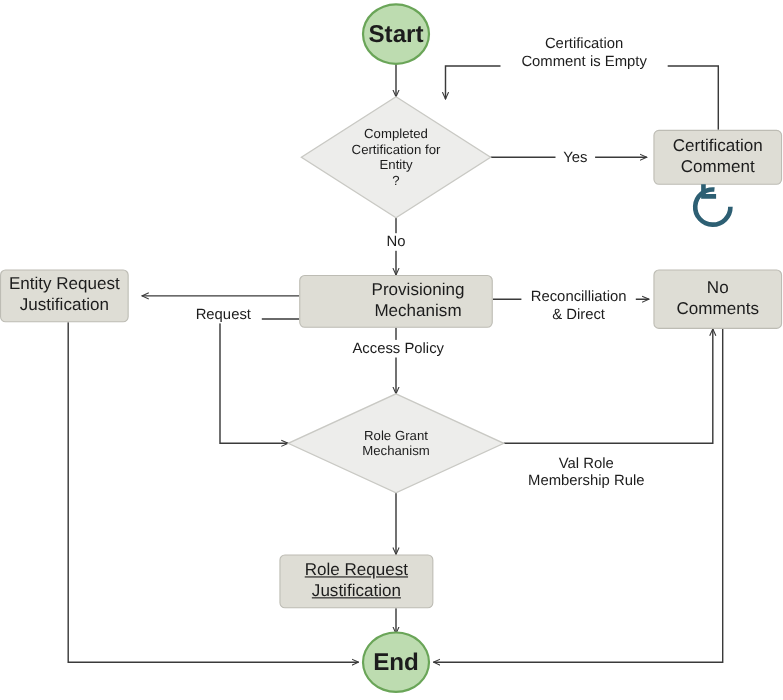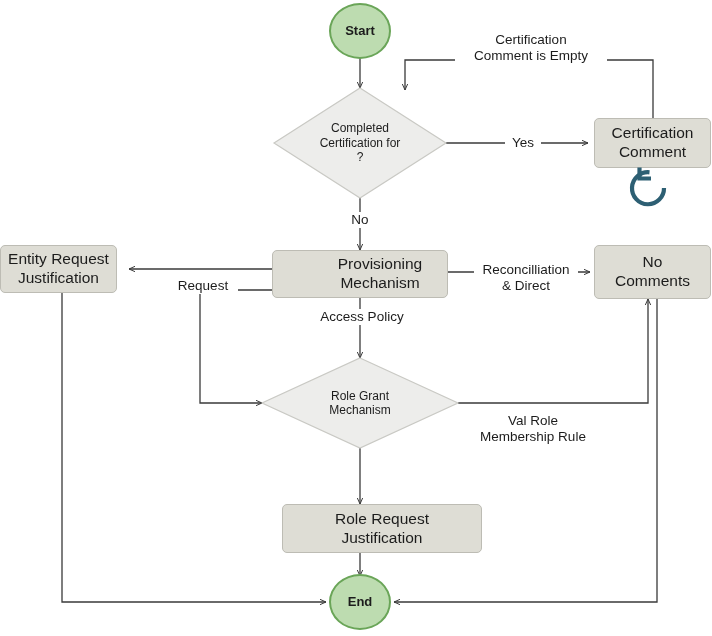--- a/index.html
+++ b/index.html
@@ -38,21 +38,21 @@
     background: #deddd5;
     border: 1px solid #bdbcb4;
     border-radius: 5px;
     font-size: 15.5px;
     line-height: 1.22;
   }
   .node-terminator {
     background: #bddcb0;
     border: 2px solid #6aa558;
     border-radius: 50%;
-    font-size: 13px;
+    font-size: 22px;
     font-weight: bold;
     line-height: 1.1;
     align-items: center;
   }
   .node-decision-label {
     position: absolute;
     display: flex;
     align-items: center;
     justify-content: center;
     text-align: center;
@@ -122,20 +122,21 @@
   </svg>
 
   <div class="node node-terminator" style="left:329px; top:3px; width:62px; height:56px;">
     <span>Start</span>
   </div>
 
   <div class="node-decision-label" style="left:274px; top:88px; width:172px; height:110px;">
     <div>
       <div>Completed</div>
       <div>Certification for</div>
+      <div>Entity</div>
       <div>?</div>
     </div>
   </div>
 
   <div class="node node-process" style="left:594px; top:118px; width:117px; height:50px;">
     <div>
       <div>Certification</div>
       <div>Comment</div>
     </div>
   </div>
@@ -168,21 +169,21 @@
     </div>
   </div>
 
   <div class="node-decision-label" style="left:262px; top:358px; width:196px; height:90px;">
     <div>
       <div>Role  Grant</div>
       <div>Mechanism</div>
     </div>
   </div>
 
-  <div class="node node-process" style="left:282px; top:504px; width:200px; height:49px;">
+  <div class="node node-process" style="left:254px; top:504px; width:140px; height:49px;text-decoration:underline;">
     <div>
       <div>Role Request</div>
       <div>Justification</div>
     </div>
   </div>
 
   <div class="node node-terminator" style="left:329px; top:574px; width:62px; height:56px;">
     <span>End</span>
   </div>
 

